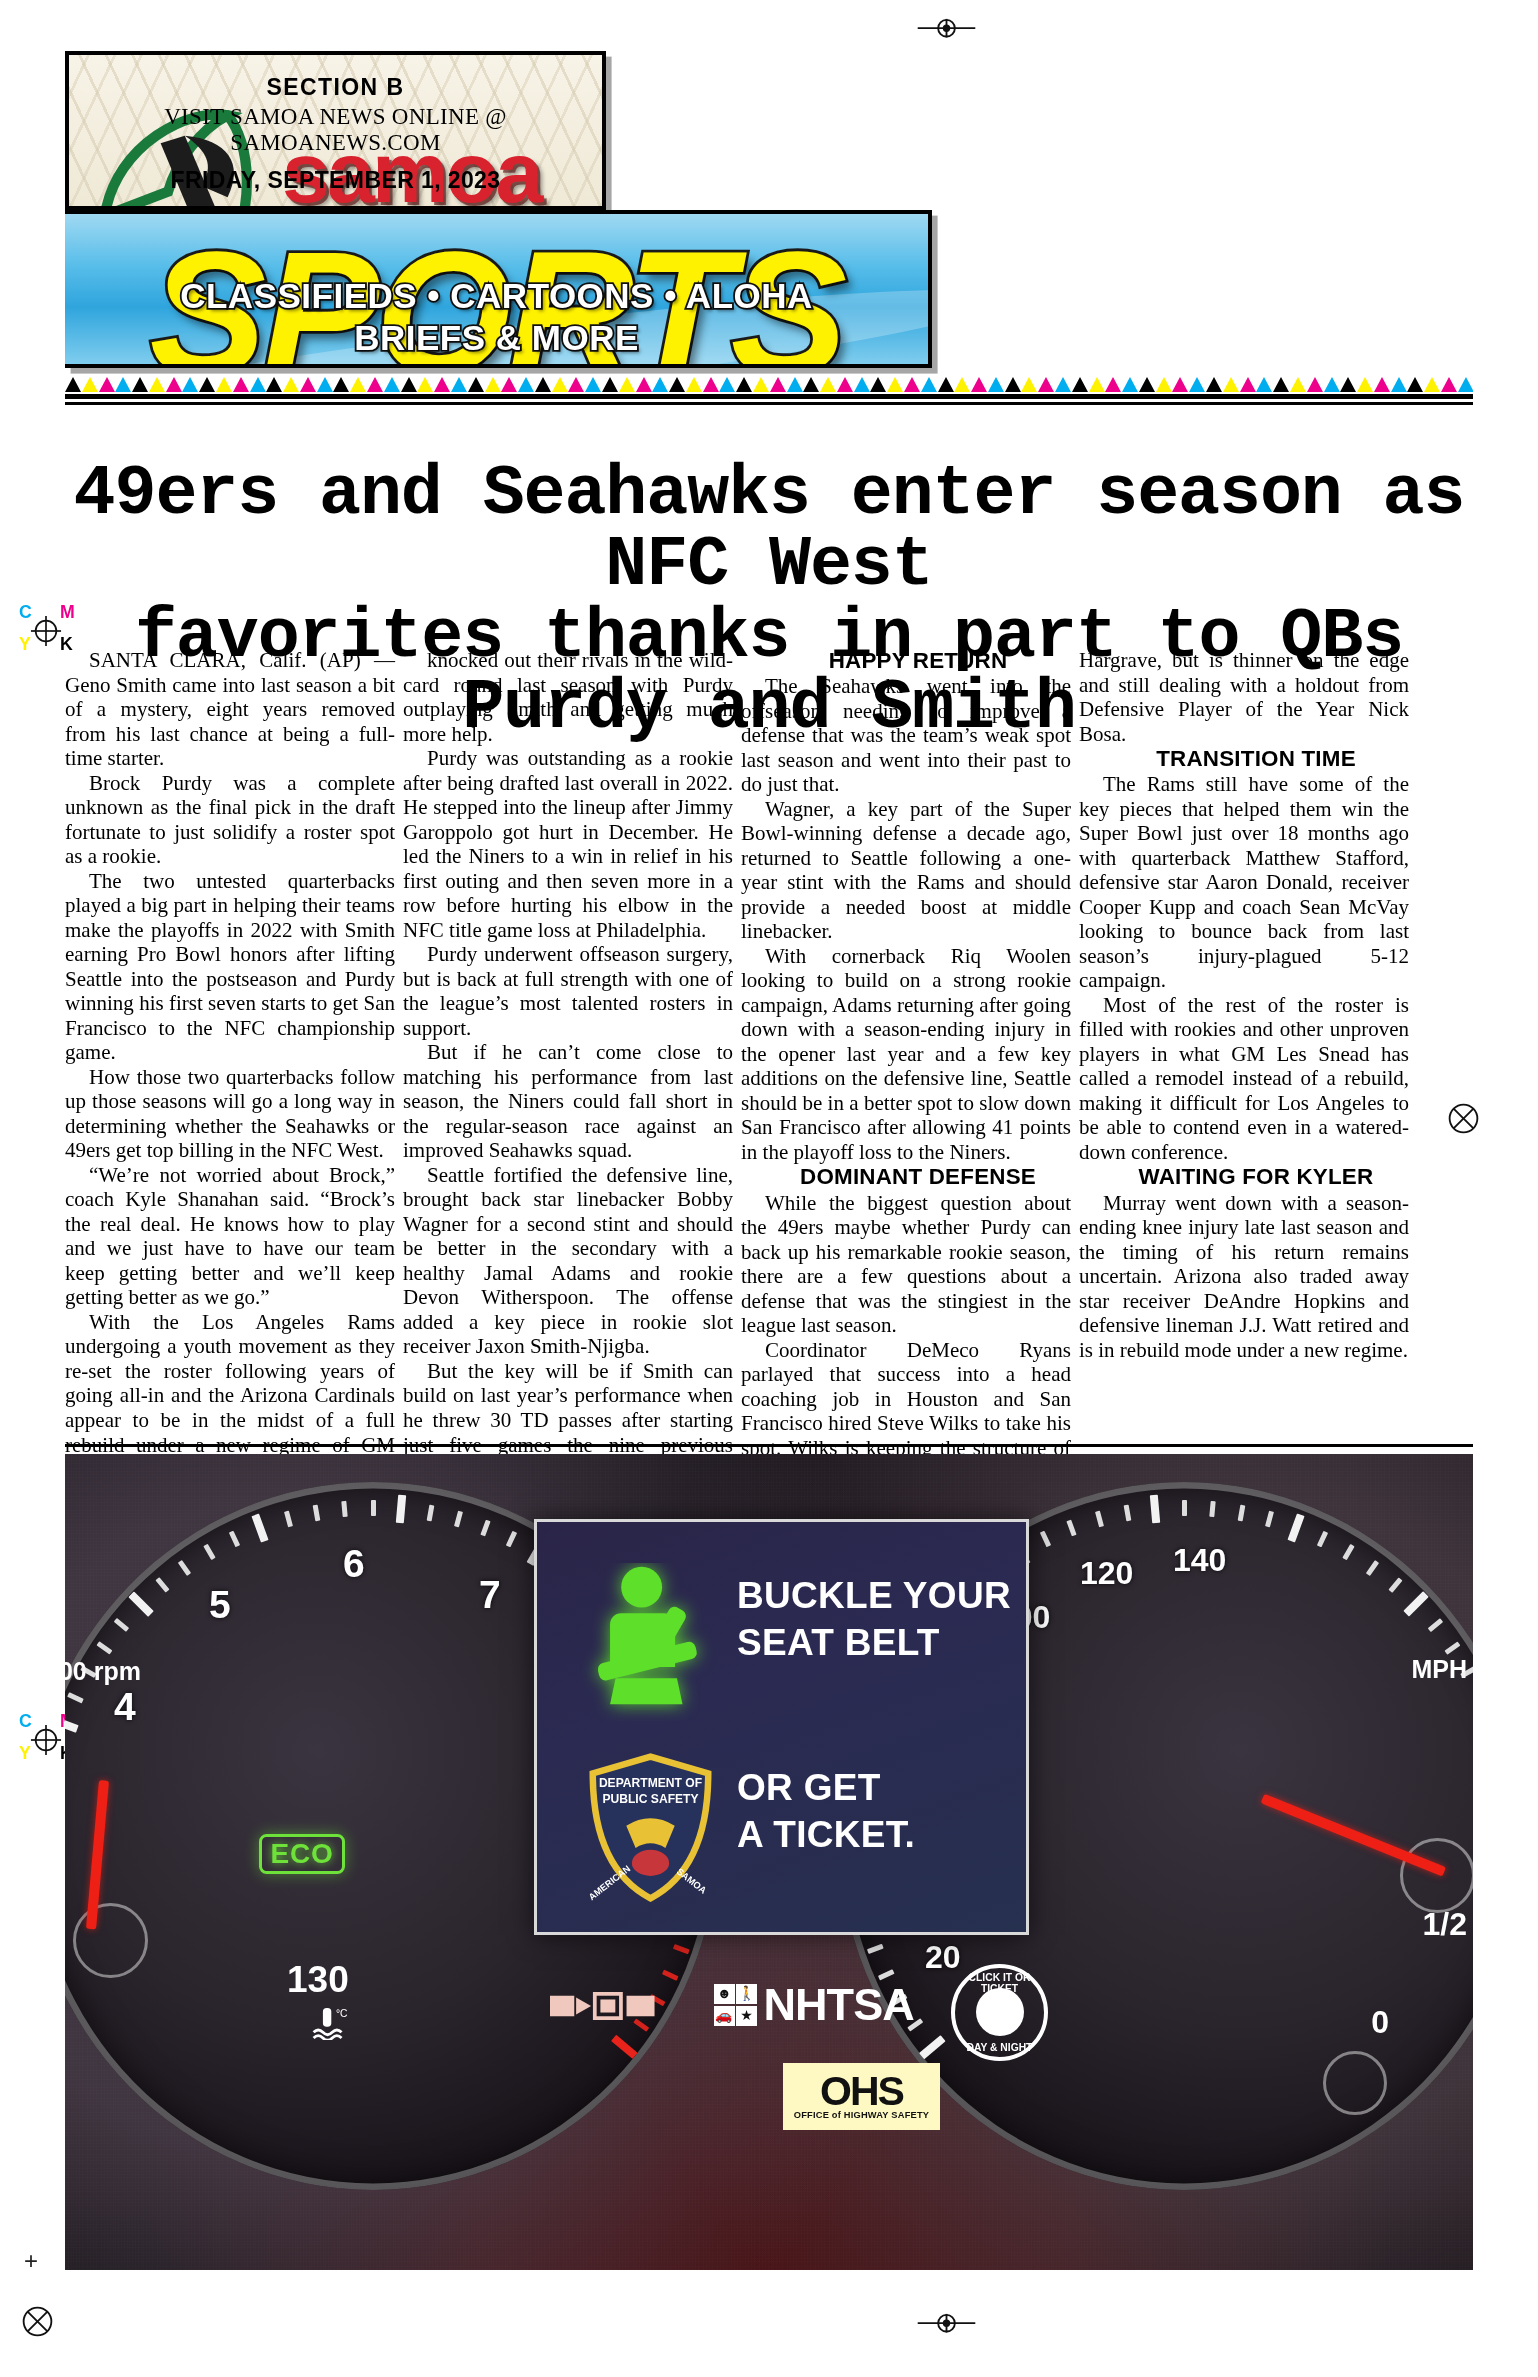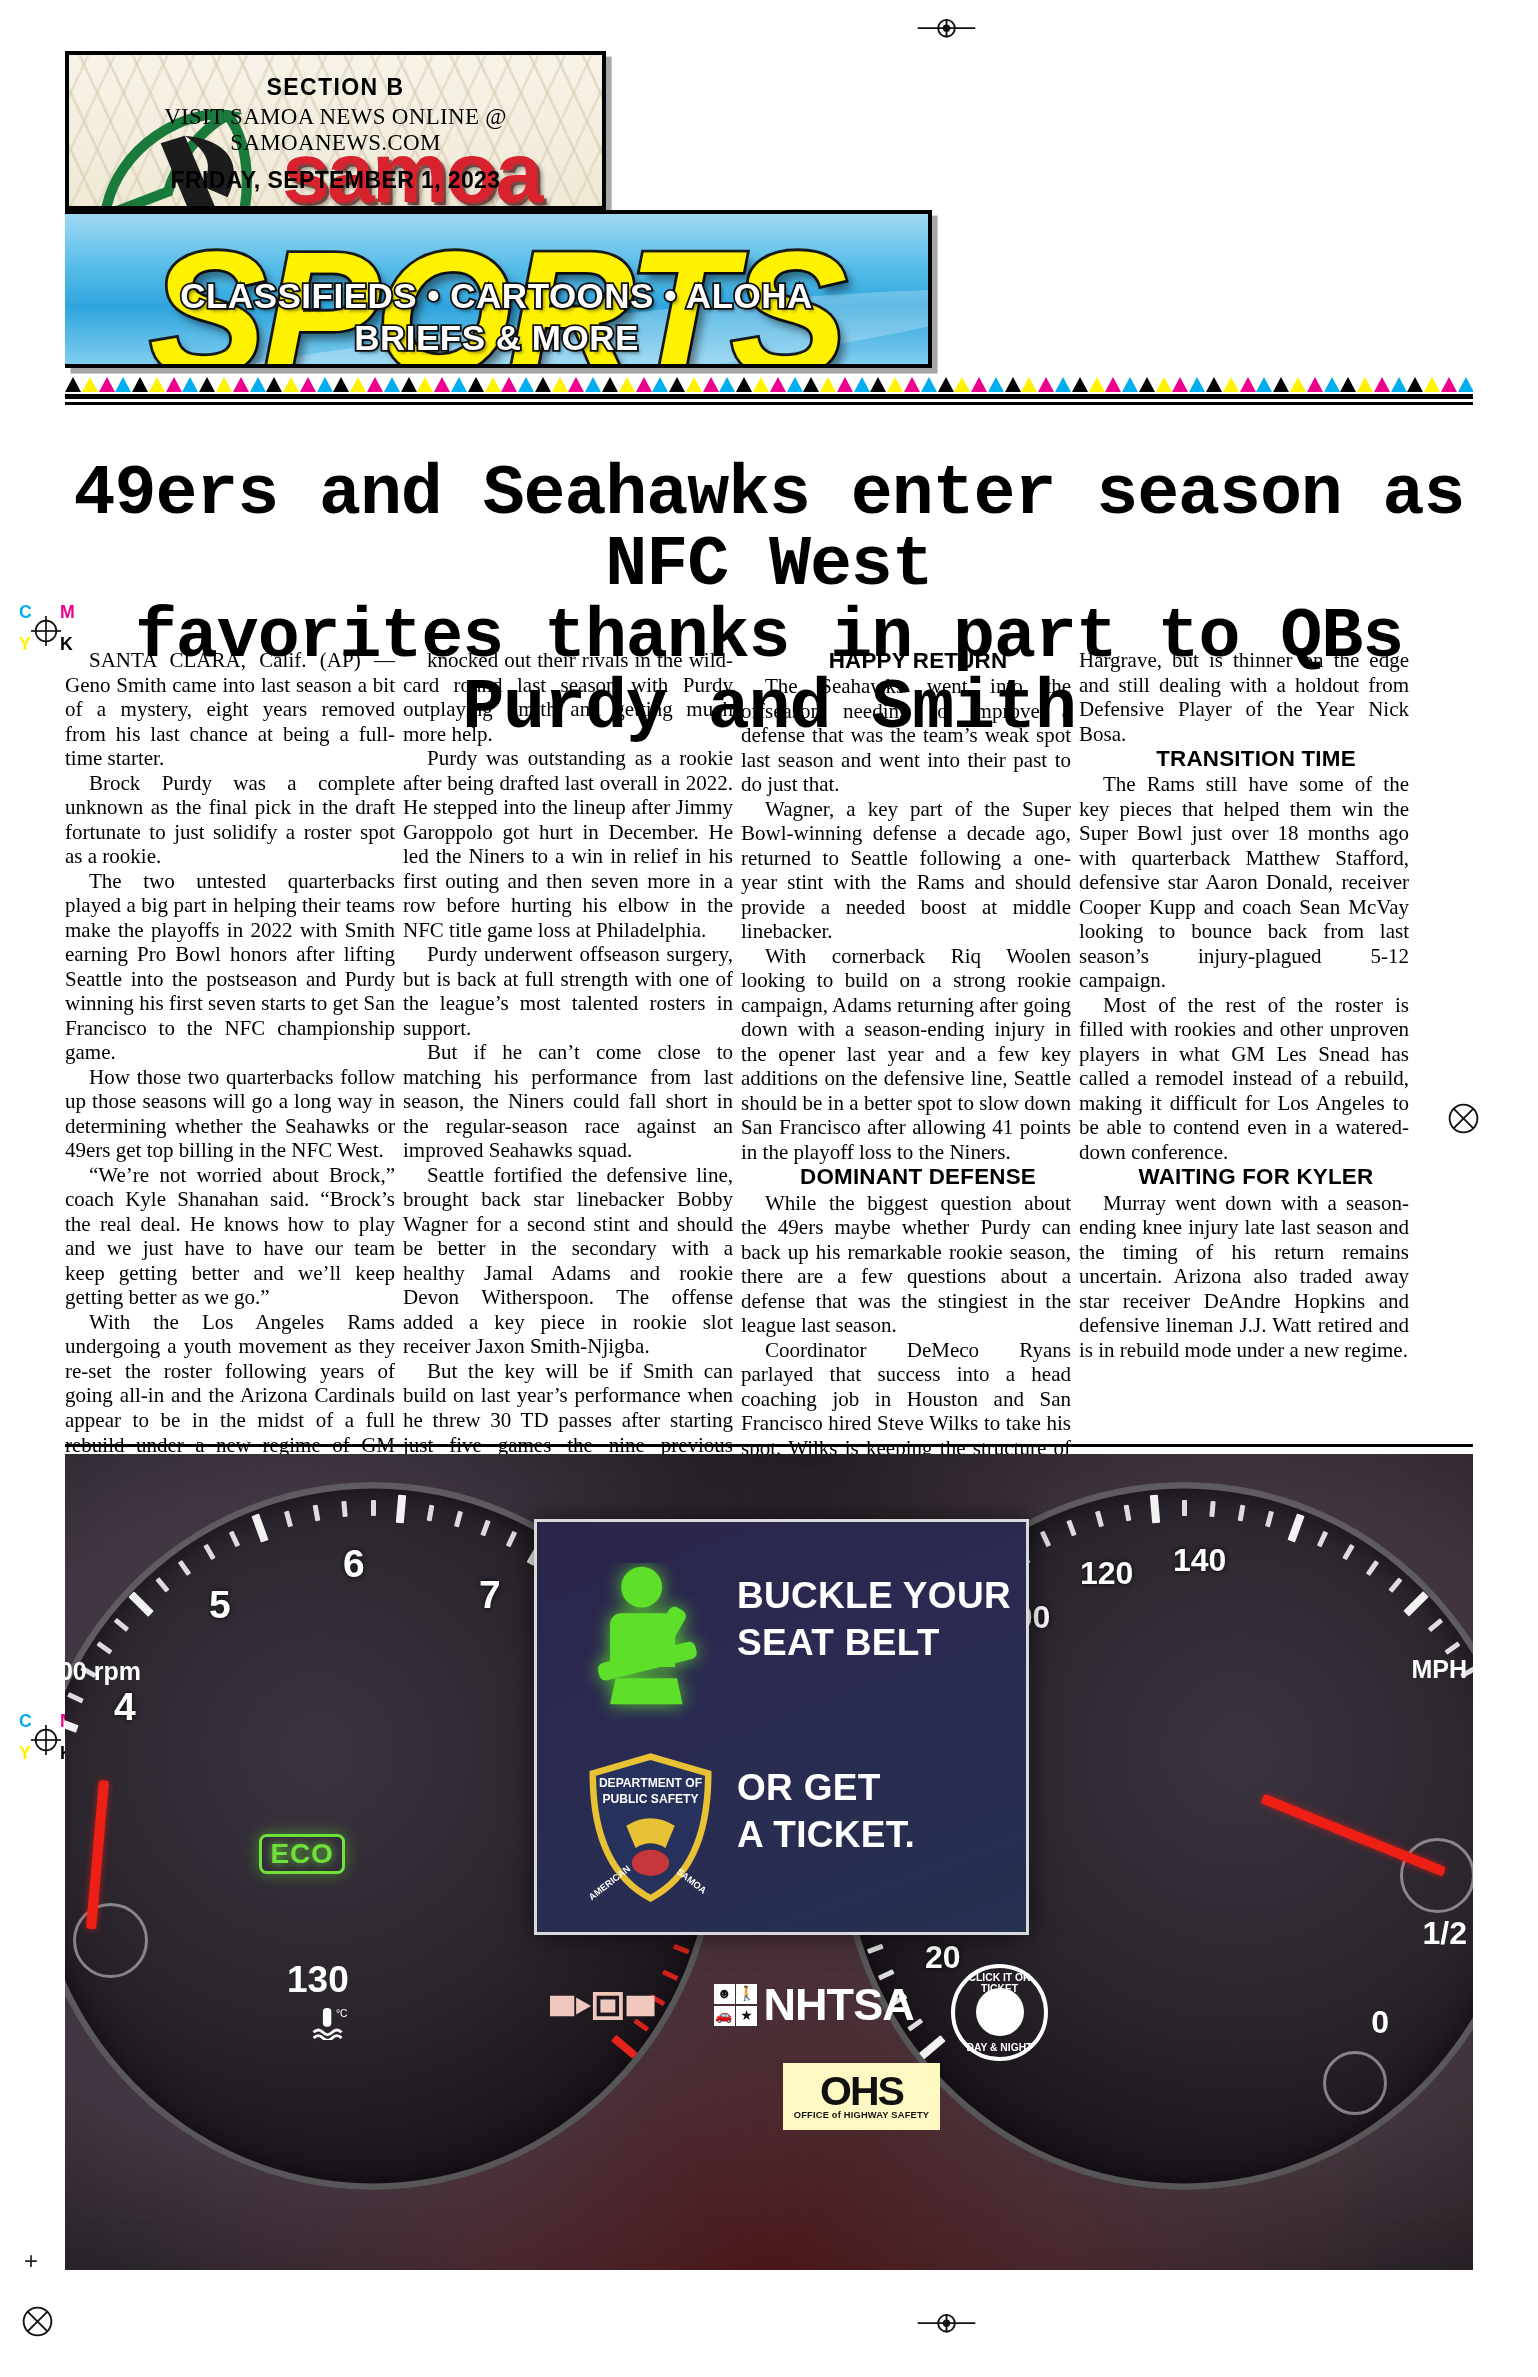--- a/index.html
+++ b/index.html
@@ -447,21 +447,21 @@
         <div class="gnum" style="left: 315px; top: 60px;">6</div>
         <div class="gnum" style="left: 451px; top: 91px;">7</div>
         <div class="gnum" style="left: 554px; top: 187px;">8</div>
       </div>
 
     <div class="gauge speedo" id="speedo">
       <div class="glabel" style="right:62px;top:173px;">MPH</div>
       <div class="hub" style="right:54px;top:356px;width:69px;height:69px;"></div>
       <div class="needle" style="right:80px;top:390px;width:10.3px;height:196px;transform-origin:50% 0%;transform:rotate(112deg);"></div>
       <div class="hub" style="right:142px;top:569px;width:58px;height:58px;"></div>
-      <div class="glabel" style="right:62px;top:433px;font-size:32px;">1/2</div>
+      <div class="glabel" style="right:62px;top:424px;font-size:32px;">1/2</div>
       <div class="glabel" style="right:140px;top:522px;font-size:32px;">0</div>
     <div class="tick major" style="left: 89px; top: 551px; transform-origin: 50% 50%; transform: rotate(230deg);"></div>
         <div class="tick minor" style="left: 74px; top: 535px; transform-origin: 50% 50%; transform: rotate(235deg);"></div>
         <div class="tick minor" style="left: 58px; top: 510px; transform-origin: 50% 50%; transform: rotate(240deg);"></div>
         <div class="tick minor" style="left: 45px; top: 485px; transform-origin: 50% 50%; transform: rotate(245deg);"></div>
         <div class="tick minor" style="left: 34px; top: 459px; transform-origin: 50% 50%; transform: rotate(250deg);"></div>
         <div class="tick major" style="left: 24px; top: 425px; transform-origin: 50% 50%; transform: rotate(255deg);"></div>
         <div class="tick minor" style="left: 19.4px; top: 403px; transform-origin: 50% 50%; transform: rotate(260deg);"></div>
         <div class="tick minor" style="left: 15.7px; top: 375px; transform-origin: 50% 50%; transform: rotate(265deg);"></div>
         <div class="tick minor" style="left: 14.4px; top: 346px; transform-origin: 50% 50%; transform: rotate(270deg);"></div>

